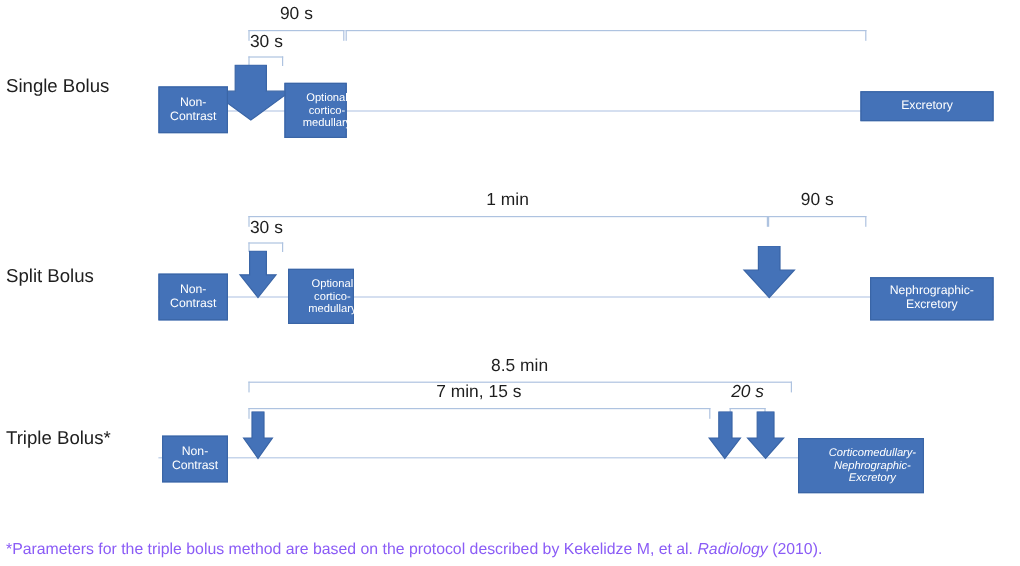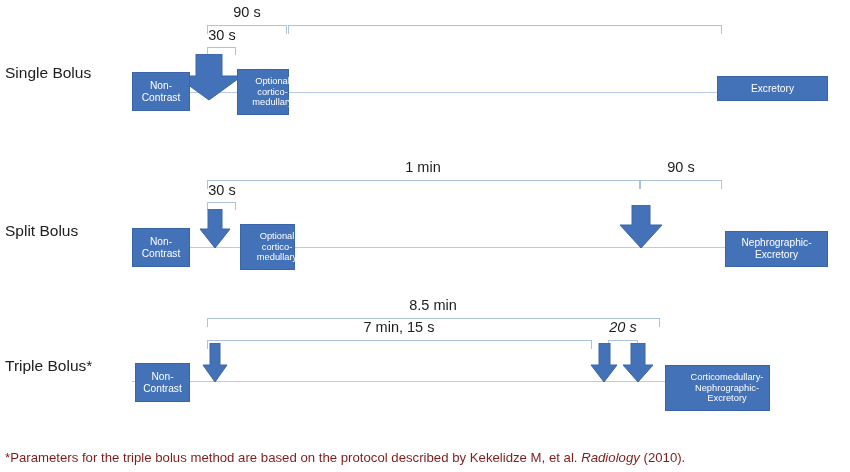--- a/index.html
+++ b/index.html
@@ -70,21 +70,21 @@
     text-align: center;
   }
 
   
   .arrow { position: absolute; }
 
   
   .footnote {
     position: absolute;
     font-size: 13.2px;
-    color: #7f1d1d;
+    color: #8b5cf6;
     white-space: nowrap;
   }
   .footnote i { font-style: italic; }
 </style>
 </head>
 <body>
 
 <div id="canvas">
 
   <div class="row-label" style="left:5px; top:64px;">Single Bolus</div>
@@ -191,21 +191,21 @@
     <polygon points="11,0 25,0 25,22 33,22 18,39 3,22 11,22" fill="#4472b8" stroke="#3a65a6" stroke-width="1"></polygon>
   </svg>
 
   <div class="phase-box" style="left:135px; top:363px; width:55px; height:39px;">
     <span style="display:block">
       <span style="display:block">Non-</span>
       <span style="display:block">Contrast</span>
     </span>
   </div>
 
-  <div class="phase-box sm" style="left:665px; top:365px; width:105px; height:46px;">
+  <div class="phase-box sm" style="left:665px; top:365px; width:105px; height:46px;font-style:italic;">
     <span style="display:block">
       <span style="display:block">Corticomedullary-</span>
       <span style="display:block">Nephrographic-</span>
       <span style="display:block">Excretory</span>
     </span>
   </div>
 
   <div class="footnote" style="left:5px; top:450px;">
     <span>*Parameters for the triple bolus method are based on the protocol described by Kekelidze M, et al. </span><i>Radiology</i><span> (2010).</span>
   </div>

